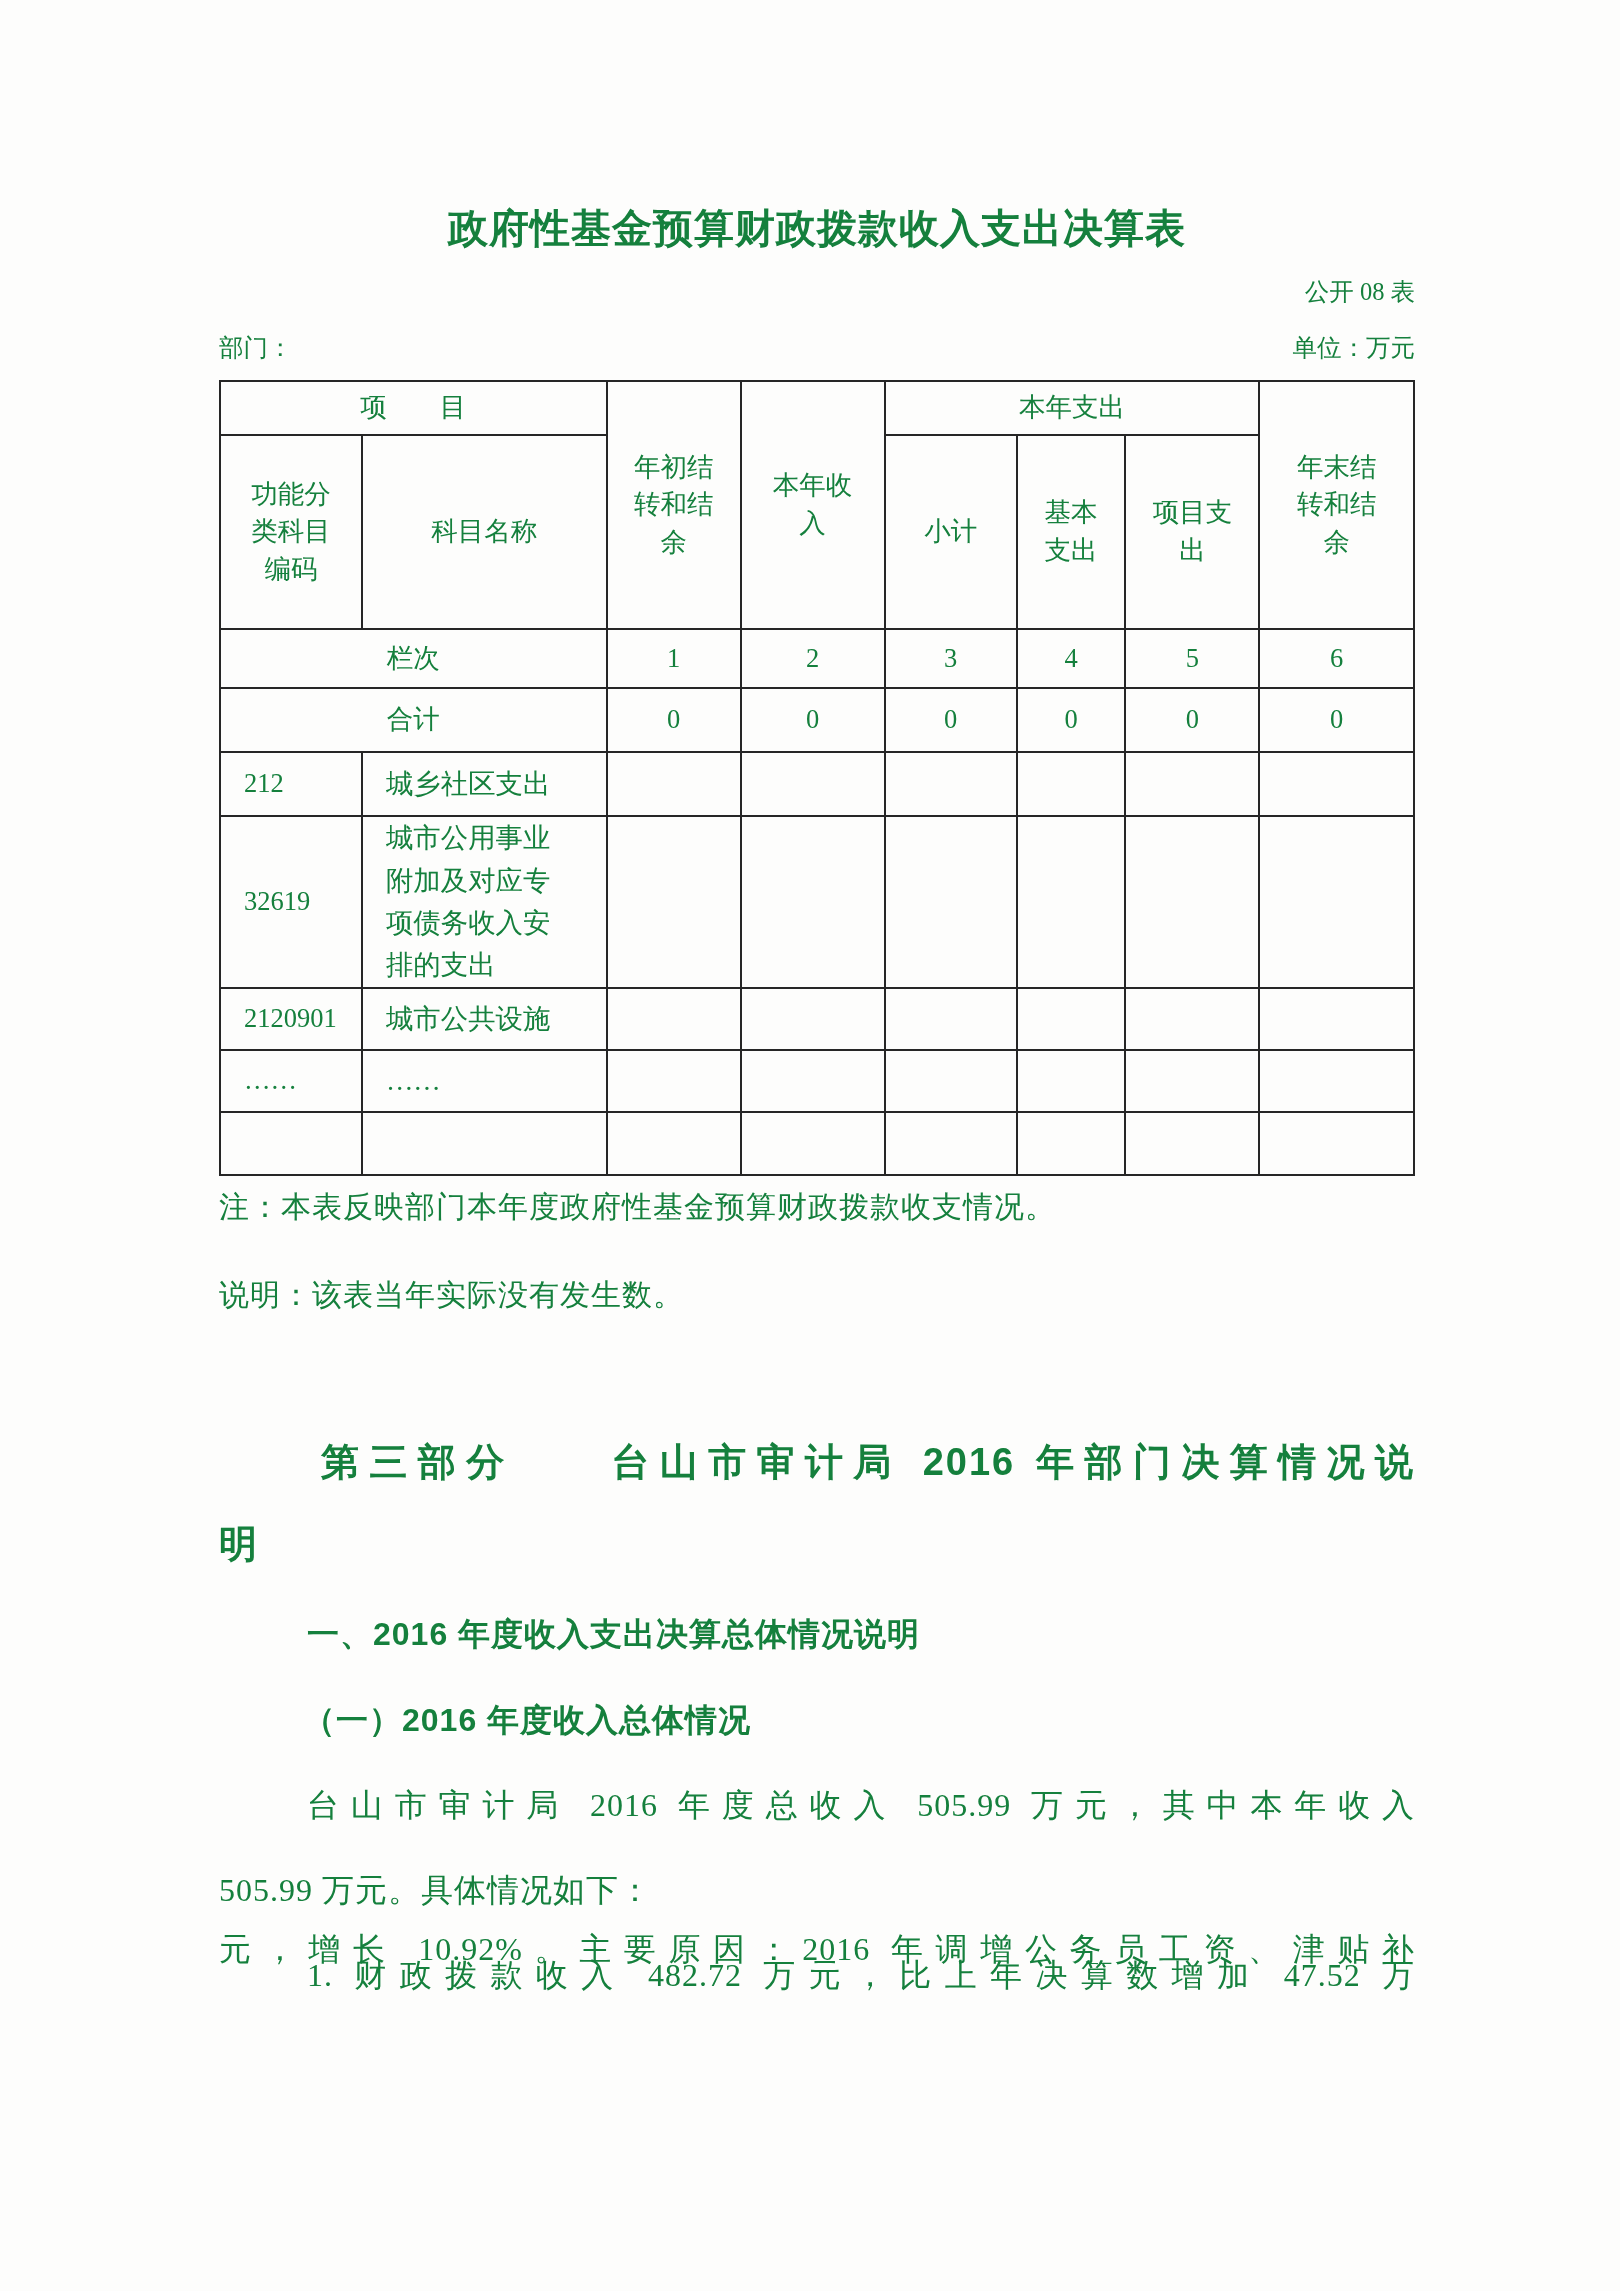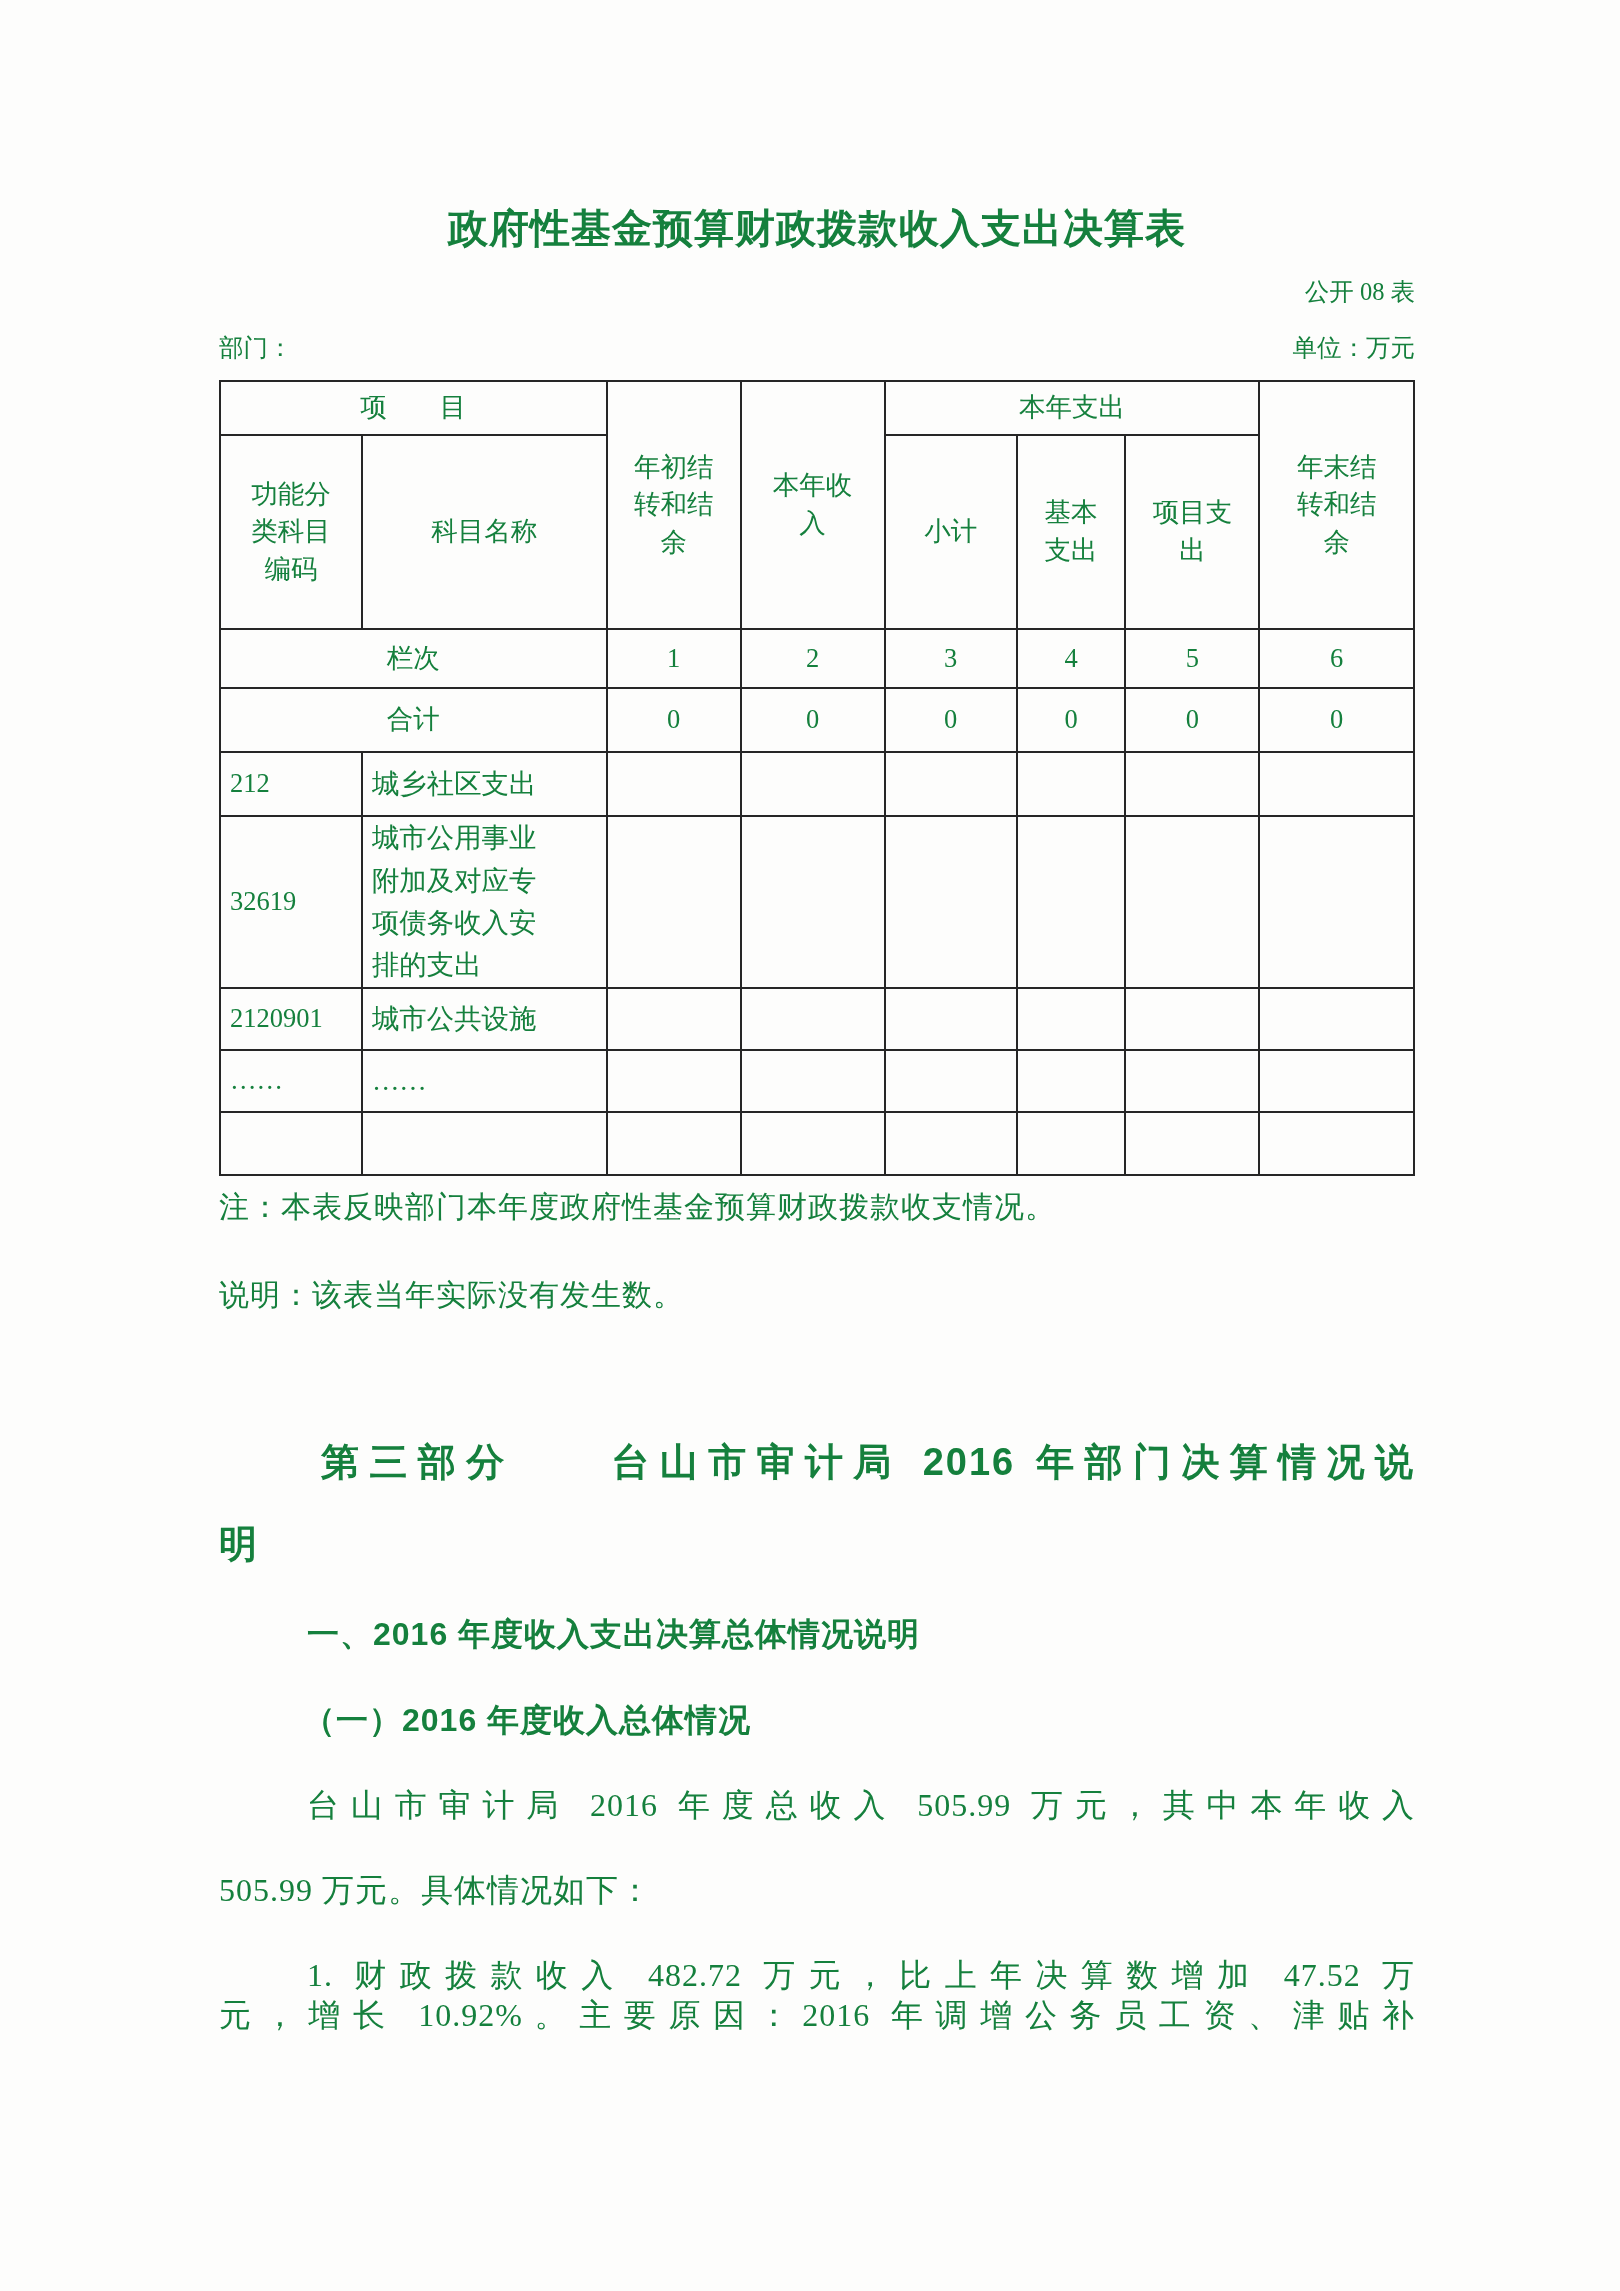--- a/index.html
+++ b/index.html
@@ -50,21 +50,21 @@
     text-align: center;
     font-weight: normal;
     font-size: 26.5px;
     line-height: 1.42;
     padding: 0;
     white-space: pre-line;
     overflow: hidden;
   }
   table.budget .left {
     text-align: left;
-    padding-left: 9px;
+    padding-left: 23px;
   }
   table.budget .name-cell { font-size: 27.4px; line-height: 1.55; }
 
   .note-line {
     font-size: 30px;
     letter-spacing: 1px;
   }
   .h-part {
     font-family: "Liberation Sans", "DejaVu Sans", sans-serif;
     font-weight: bold;
@@ -216,16 +216,16 @@
 
   <div class="abs h-part flush" style="top:1437px; text-indent:102px">第三部分　　台山市审计局 2016 年部门决算情况说</div>
   <div class="abs h-part" style="top:1519px">明</div>
 
   <div class="abs h-sub" style="top:1613px; text-indent:88px">一、2016 年度收入支出决算总体情况说明</div>
   <div class="abs h-sub" style="top:1699px; text-indent:84px">（一）2016 年度收入总体情况</div>
 
   <div class="abs para flush" style="top:1784px; text-indent:88px">台山市审计局 2016 年度总收入 505.99 万元，其中本年收入</div>
   <div class="abs para" style="top:1869px">505.99 万元。具体情况如下：</div>
   <div class="abs para flush" style="top:1954px; text-indent:88px">1. 财政拨款收入 482.72 万元，比上年决算数增加 47.52 万</div>
-  <div class="abs para flush" style="top:1994px">元，增长 10.92%。主要原因：2016 年调增公务员工资、津贴补</div>
+  <div class="abs para flush" style="top:1928px">元，增长 10.92%。主要原因：2016 年调增公务员工资、津贴补</div>
 
 </div>
 
 
 </body></html>

